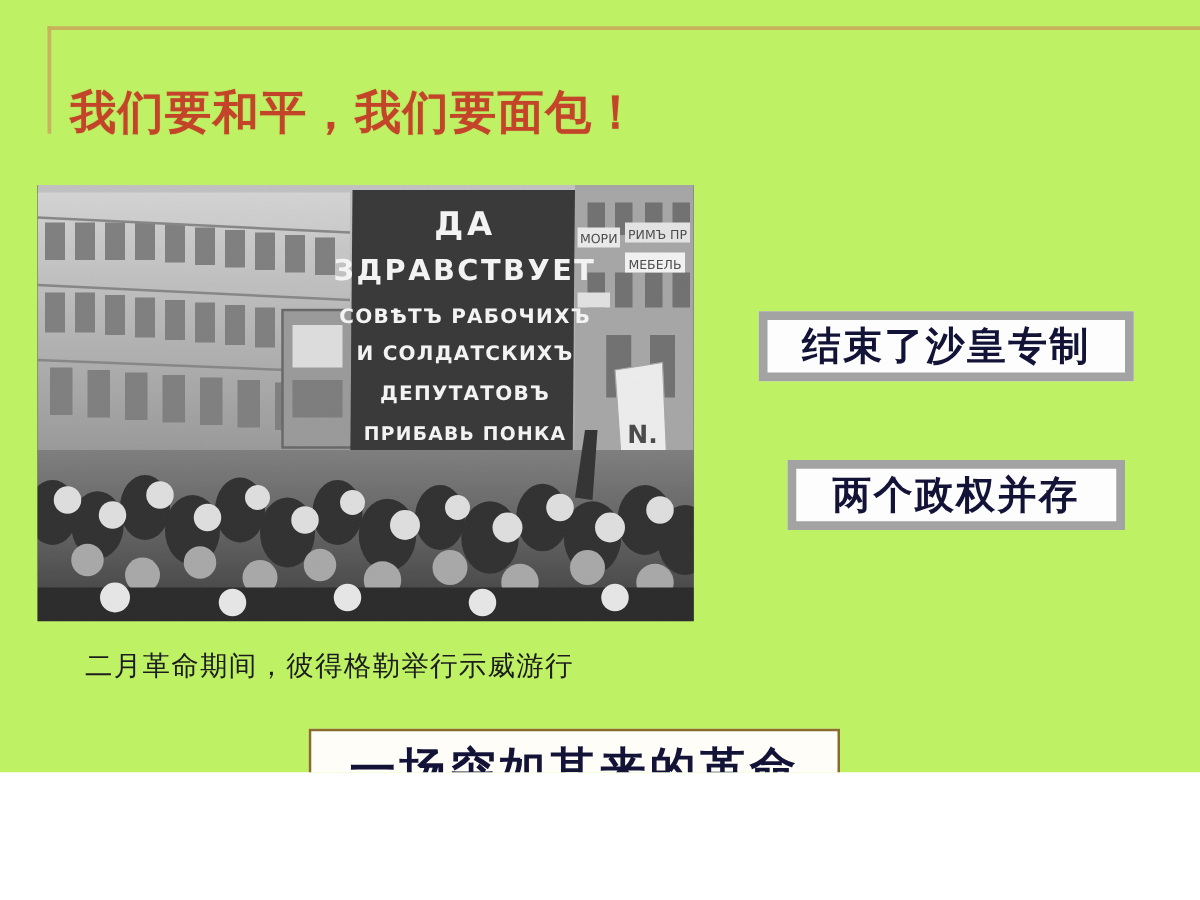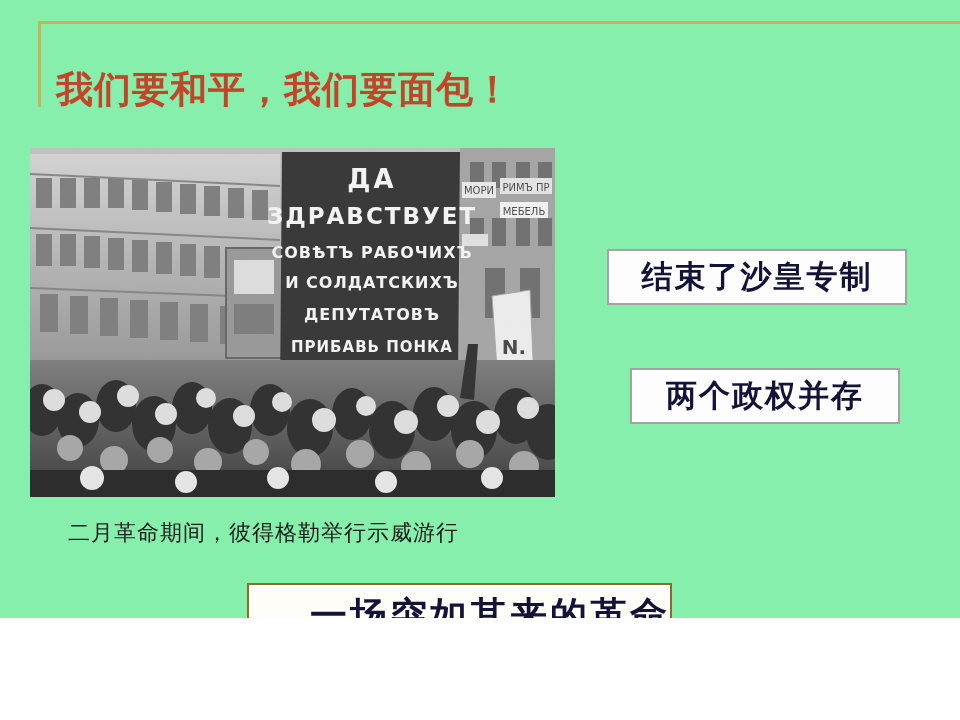--- a/index.html
+++ b/index.html
@@ -4,21 +4,21 @@
 <style>
   html, body {
     margin: 0;
     padding: 0;
     background: #ffffff;
   }
   #slide {
     position: relative;
     width: 960px;
     height: 618px;
-    background: #86efac;
+    background: #bef264;
     overflow: hidden;
     font-family: "Liberation Sans", "DejaVu Sans", sans-serif;
   }
 
   
   .rule-top {
     position: absolute;
     left: 38px;
     top: 21px;
     width: 922px;
@@ -78,21 +78,21 @@
     font-size: 22px;
     color: #1c1c1c;
     font-family: Liberation Sans, sans-serif;
     white-space: nowrap;
     letter-spacing: 1px;
   }
 
   
   .callout {
     position: absolute;
-    border: 2px solid #a3a3a3;
+    border: 7px solid #a3a3a3;
     background: #fdfdfd;
     color: #131338;
     font-weight: bold;
     font-size: 31px;
     letter-spacing: 2px;
     display: flex;
     align-items: center;
     justify-content: center;
     white-space: nowrap;
     box-sizing: border-box;
@@ -108,21 +108,21 @@
     width: 425px;
     height: 66px;
     border: 2px solid #8a6d2b;
     background: #fefdf8;
     color: #131338;
     font-weight: bold;
     font-size: 37px;
     letter-spacing: 3px;
     display: flex;
     align-items: center;
-    justify-content: flex-end;
+    justify-content: center;
     white-space: nowrap;
     box-sizing: border-box;
     font-family: "Liberation Serif", "DejaVu Serif", serif;
   }
 
   
   .photo svg { display: block; width: 100%; height: 100%; }
 </style>
 </head>
 <body>

